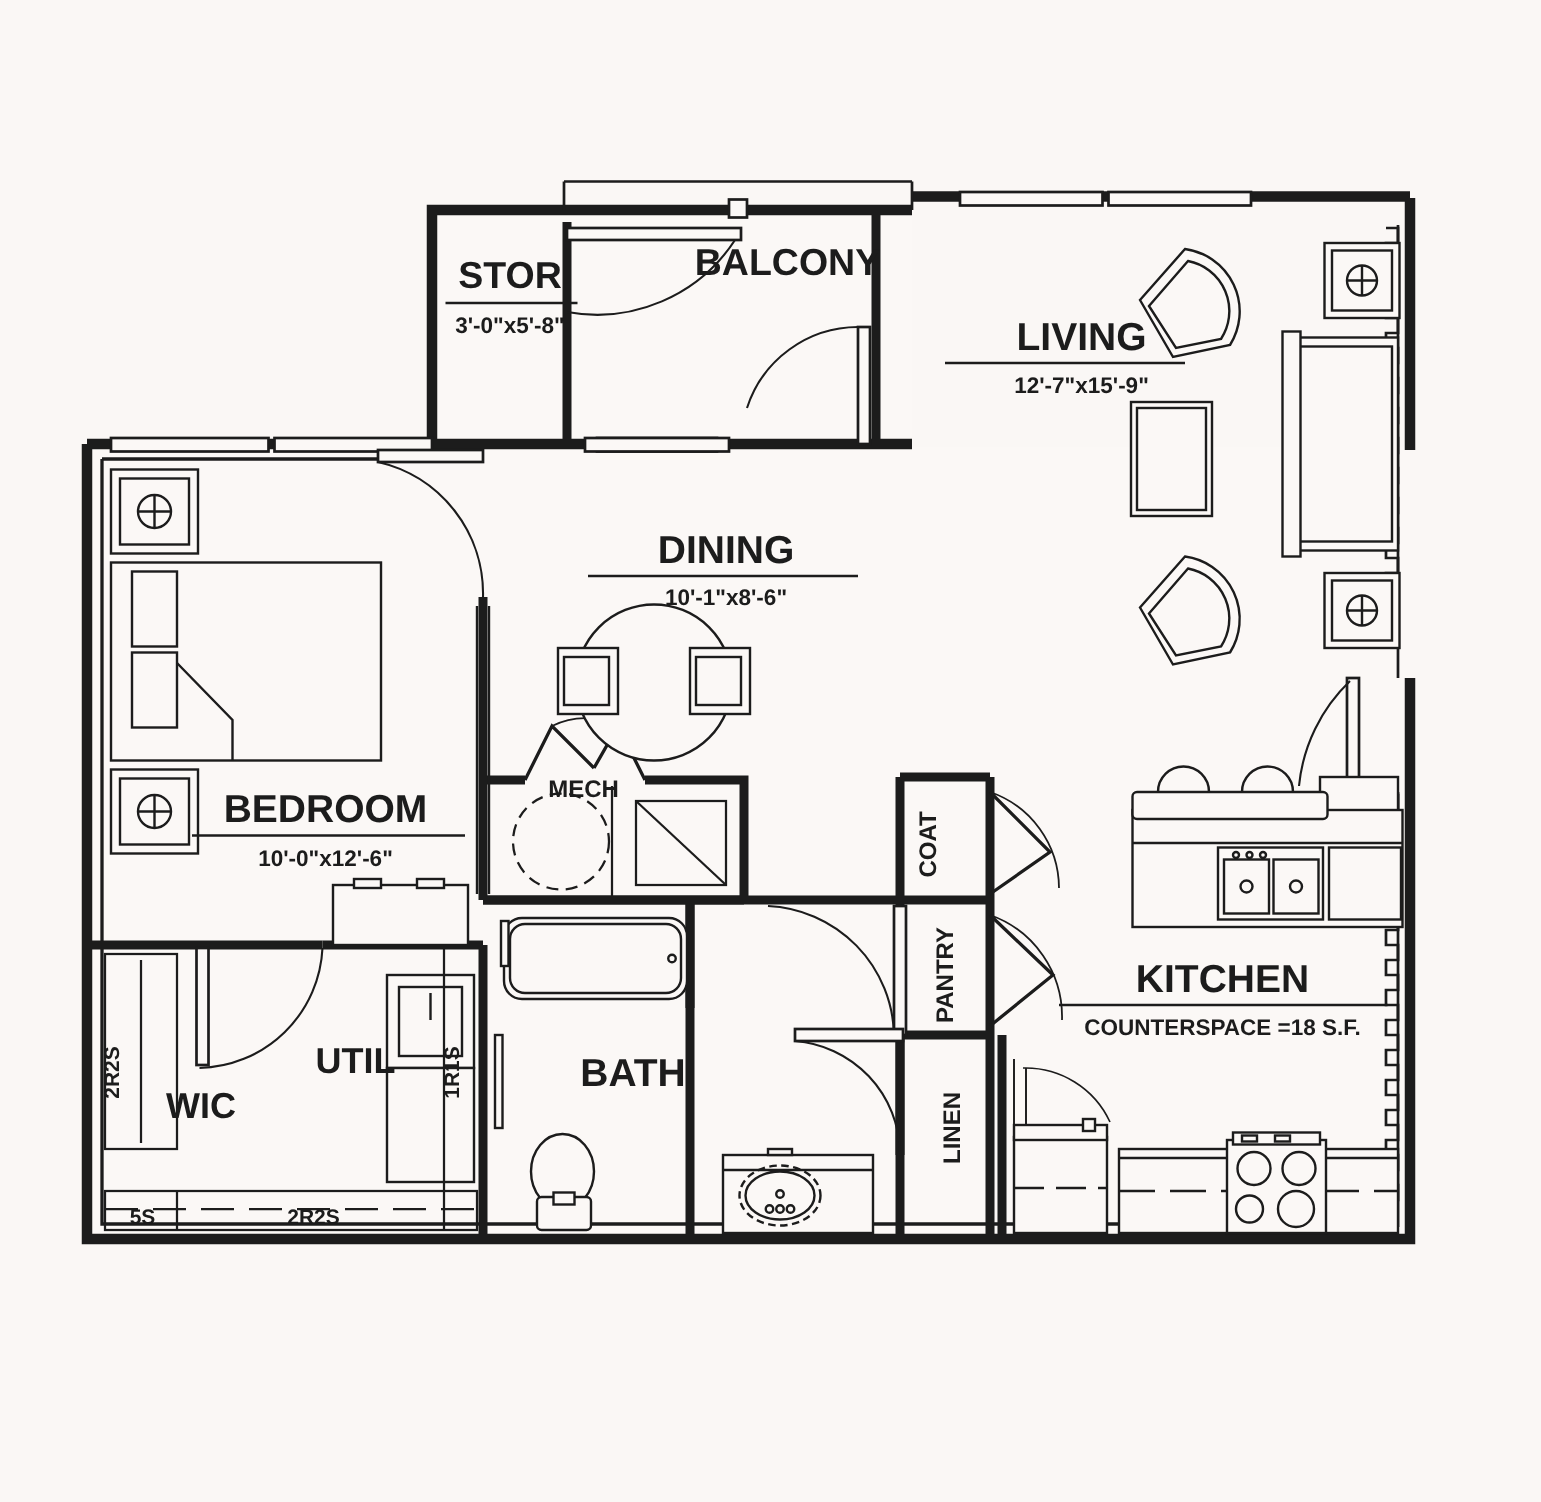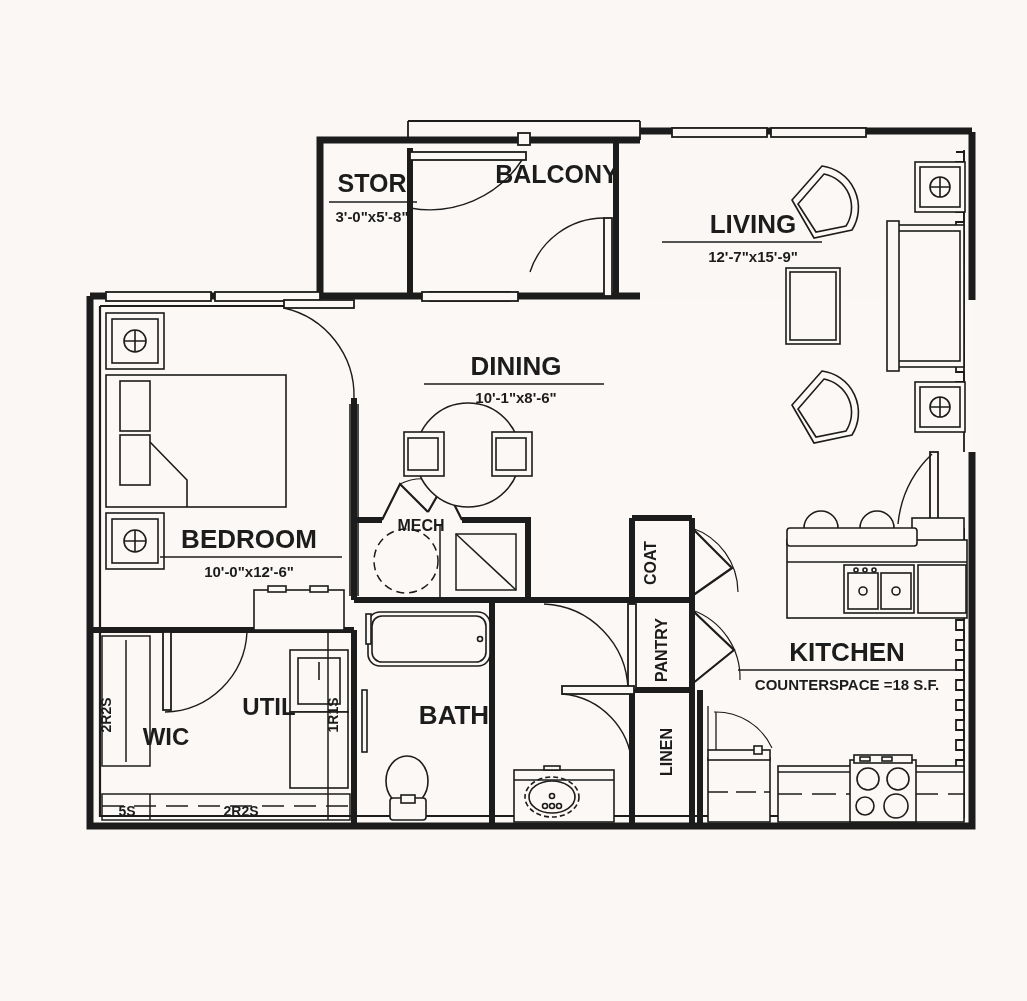--- a/index.html
+++ b/index.html
@@ -12,21 +12,20 @@
     width: 1027px;
     height: 1001px;
     overflow: hidden;
     font-family: "Liberation Sans", sans-serif;
   }
   #plan-root {
     position: relative;
     width: 995px;
     height: 1001px;
     background: #faf7f5;
-    padding-left: 32px;
   }
   #floorplan-svg {
     display: block;
     width: 1027px;
     height: 1001px;
   }
   .rm-title {
     font-family: "Liberation Sans", sans-serif;
     font-weight: bold;
     fill: #1c1c1c;

